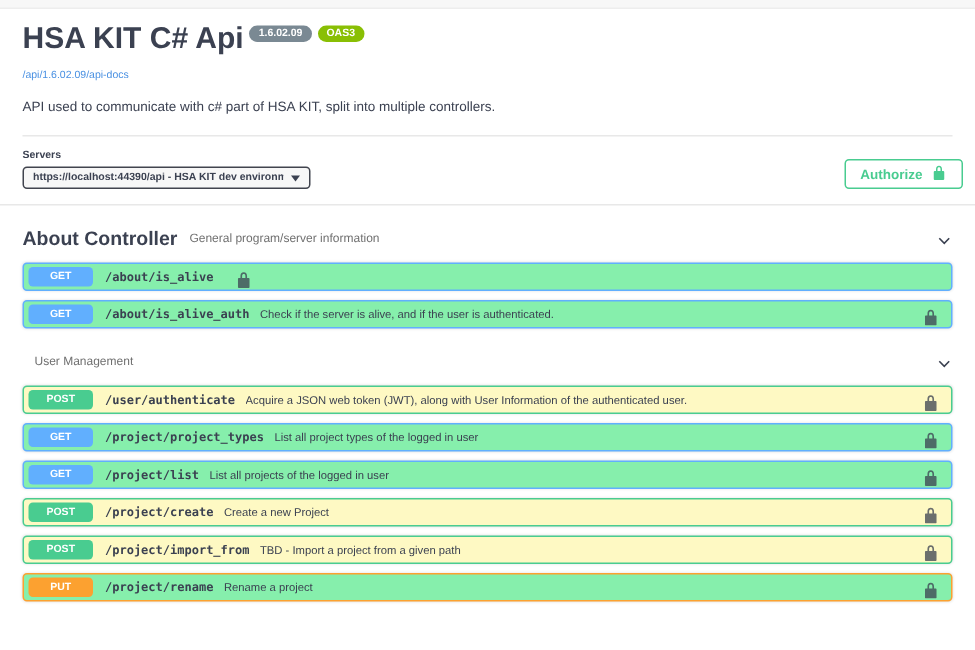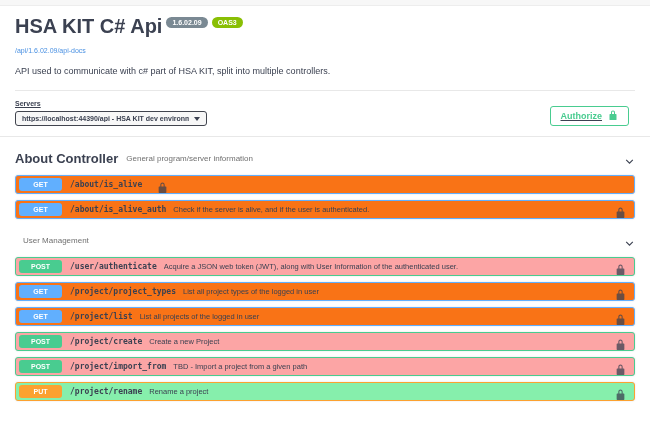--- a/index.html
+++ b/index.html
@@ -12,22 +12,22 @@
   .title { font-size: 20px; font-weight: bold; color: #3b4151; line-height: 25px; }
   .badge { display: inline-block; font-size: 7px; font-weight: bold; color: #fff;
     border-radius: 16px; padding: 2px 6px; vertical-align: 8px; margin-left: 4px; }
   .badge.version { background: rgba(89,107,120,.8); }
   .badge.oas { background: #89bf04; }
   .spec-link { display: inline-block; margin-top: 3px; font-size: 7px; color: #4990e2; text-decoration: none; }
   .description { margin-top: 9px; font-size: 9px; color: #3b4151; }
   .divider { border: none; border-top: 1px solid #e8e8e8; margin-top: 14px; }
 
   
-  .scheme { padding: 9px 21px 10px 15px; display: flex; justify-content: space-between;
-    align-items: flex-end; border-bottom: 1px solid #e8e8e8; text-decoration: underline; }
+  .scheme { padding: 9px 8px 10px 15px; display: flex; justify-content: space-between;
+    align-items: flex-end; border-bottom: 1px solid #e8e8e8; }
   .servers-label { font-size: 7px; font-weight: bold; color: #3b4151; display: block; }
   .server-select { margin-top: 4px; width: 192px; height: 15px; border: 1.5px solid #41444e;
     border-radius: 3px; background: #f7f7f7; display: flex; align-items: center;
     padding: 0 6px; cursor: pointer; }
   .server-select .sel-text { font-size: 7px; font-weight: bold; color: #3b4151; white-space: nowrap;
     flex: 1; overflow: hidden; }
   .sel-caret { width: 0; height: 0; border-left: 3px solid transparent; border-right: 3px solid transparent;
     border-top: 4px solid #3b4151; margin-left: 5px; }
   .authorize-btn { display: flex; align-items: center; gap: 6px; height: 20px; padding: 0 10px;
     border: 1px solid #49cc90; border-radius: 3px; background: transparent; color: #49cc90;
@@ -48,23 +48,23 @@
   .opblock .method { min-width: 43px; height: 13px; line-height: 13px; text-align: center;
     border-radius: 3px; color: #fff; font-size: 7px; font-weight: bold;
     font-family: "Liberation Sans", sans-serif; margin-right: 8px; }
   .opblock .path { font-family: "DejaVu Sans Mono", monospace; font-size: 8px; font-weight: bold;
     color: #3b4151; margin-right: 7px; white-space: nowrap; }
   .opblock .summary { flex: 1; font-size: 7.5px; color: #3b4151; white-space: nowrap;
     overflow: hidden; text-overflow: ellipsis; }
   .opblock .lock { width: 11px; height: 11px; margin-left: 8px; }
   .opblock .lock svg { width: 11px; height: 11px; fill: #3b4151; opacity: .75; }
 
-  .opblock.get { background: #f97316; border-color: #61affe; }
+  .opblock.get { background: #86efac; border-color: #61affe; }
   .opblock.get .method { background: #61affe; }
-  .opblock.post { background: #fca5a5; border-color: #49cc90; justify-content: flex-end; }
+  .opblock.post { background: #fef9c3; border-color: #49cc90; justify-content: flex-end; }
   .opblock.post .method { background: #49cc90; }
   .opblock.put { background: #86efac; border-color: #fca130; justify-content: center; }
   .opblock.put .method { background: #fca130; }
 </style>
 </head>
 <body>
 
 <div class="topstrip"></div>
 
 <div class="info">

